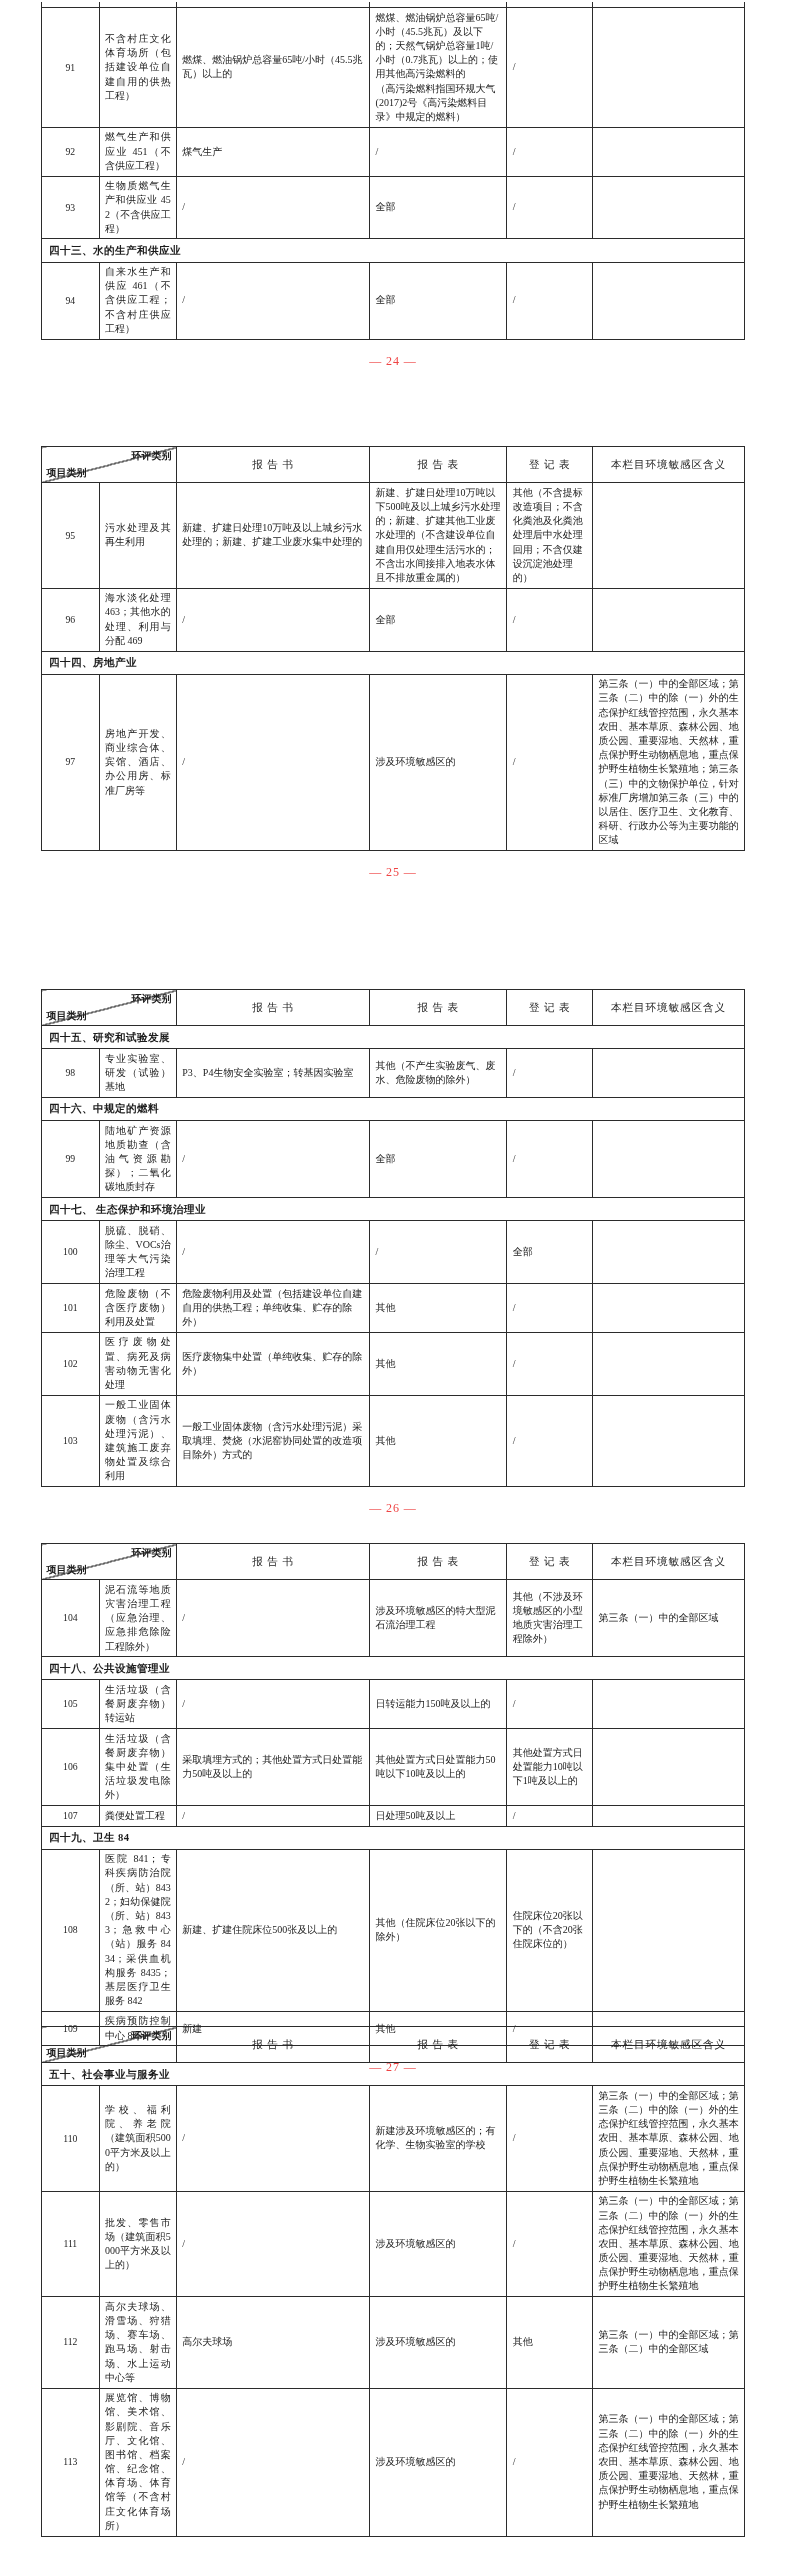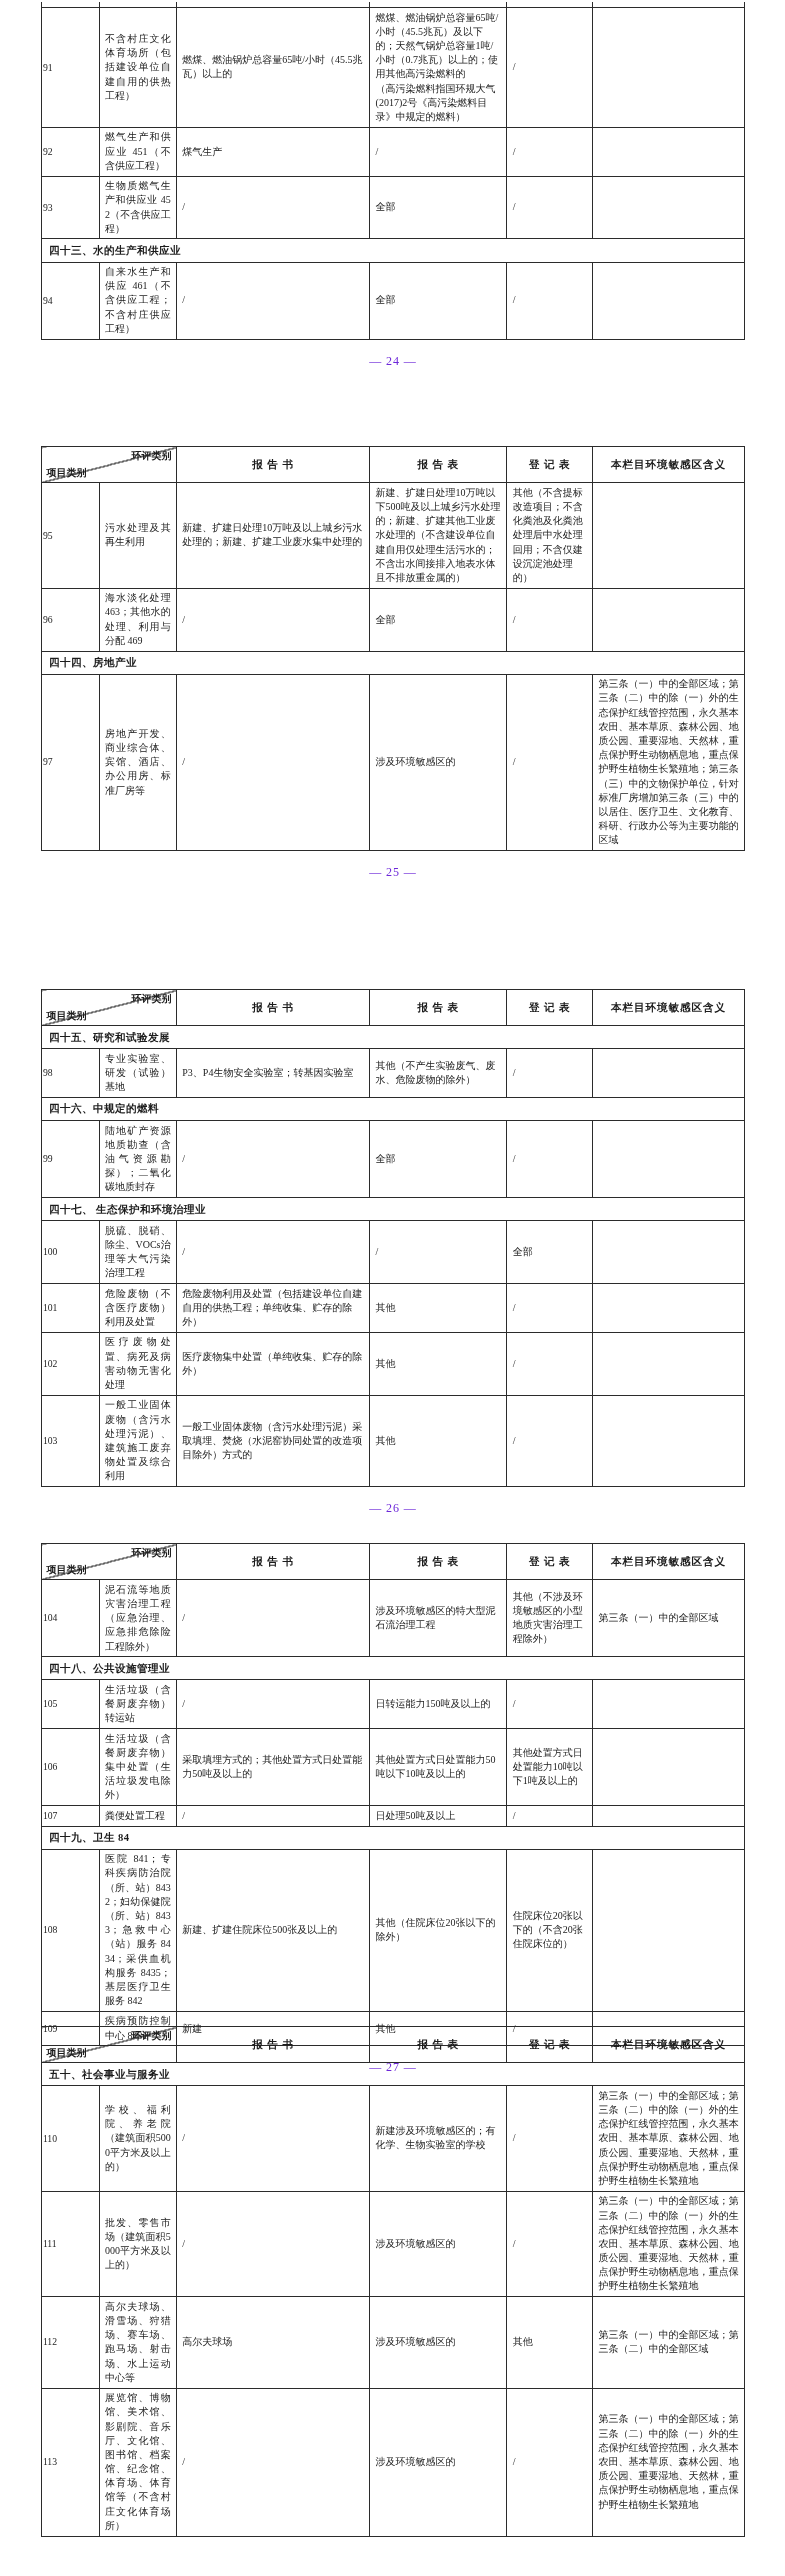--- a/index.html
+++ b/index.html
@@ -3,30 +3,30 @@
 <meta charset="utf-8">
 <style>
   html,body{margin:0;padding:0;background:#ffffff;}
   body{font-family:"Liberation Serif","DejaVu Serif",serif;color:#1c1c1c;}
   #doc{position:relative;width:786px;height:2576px;background:#fff;overflow:hidden;}
   .page-seg{position:absolute;left:41px;width:704px;}
   table.doc-table{width:100%;border-collapse:collapse;table-layout:fixed;border:1.8px solid #2b2b2b;}
   table.doc-table.continued{border-top:none;}
   .doc-table td,.doc-table th{border:0.9px solid #2b2b2b;padding:2.6px 5.3px;font-size:10px;line-height:1.42;vertical-align:middle;word-break:break-all;white-space:pre-line;font-weight:normal;}
   .doc-table tr.partial td{height:5.3px;padding:0;border-top:none;}
-  td.c-no{text-align:left;font-size:9.7px;padding:1.8px 0.9px;}
+  td.c-no{text-align:center;font-size:9.7px;padding:1.8px 0.9px;}
   td.c-cat{text-align:justify;}
   td.c-sens{text-align:justify;margin-left:28px;}
   tr.section td{font-weight:bold;font-size:10.6px;padding:3.5px 7px;text-align:left;letter-spacing:0.4px;}
-  th.col-h{font-weight:bold;font-size:10.6px;text-align:center;letter-spacing:0.9px;height:30px;}
+  th.col-h{font-weight:normal;font-size:10.6px;text-align:center;letter-spacing:0.9px;height:30px;}
   th.diag{position:relative;padding:0;height:30px;background:
     linear-gradient(to bottom right,transparent calc(50% - 0.6px),#2b2b2b calc(50% - 0.6px),#2b2b2b calc(50% + 0.6px),transparent calc(50% + 0.6px));}
   .diag-top{position:absolute;top:1.8px;right:4.4px;font-weight:bold;font-size:10px;}
   .diag-bottom{position:absolute;bottom:1.8px;left:4.4px;font-weight:bold;font-size:10px;}
-  .page-num{margin-top:14px;text-align:center;font-size:12px;color:#6d28d9;letter-spacing:0.9px;}
+  .page-num{margin-top:14px;text-align:center;font-size:12px;color:#ef4444;letter-spacing:0.9px;}
 </style>
 </head>
 <body>
 
 <div id="doc">
   <div id="pages">
       <section class="page-seg" style="top: 1.8px;">
         <table class="doc-table continued">
           <colgroup>
             <col style="width: 8.2%;">

